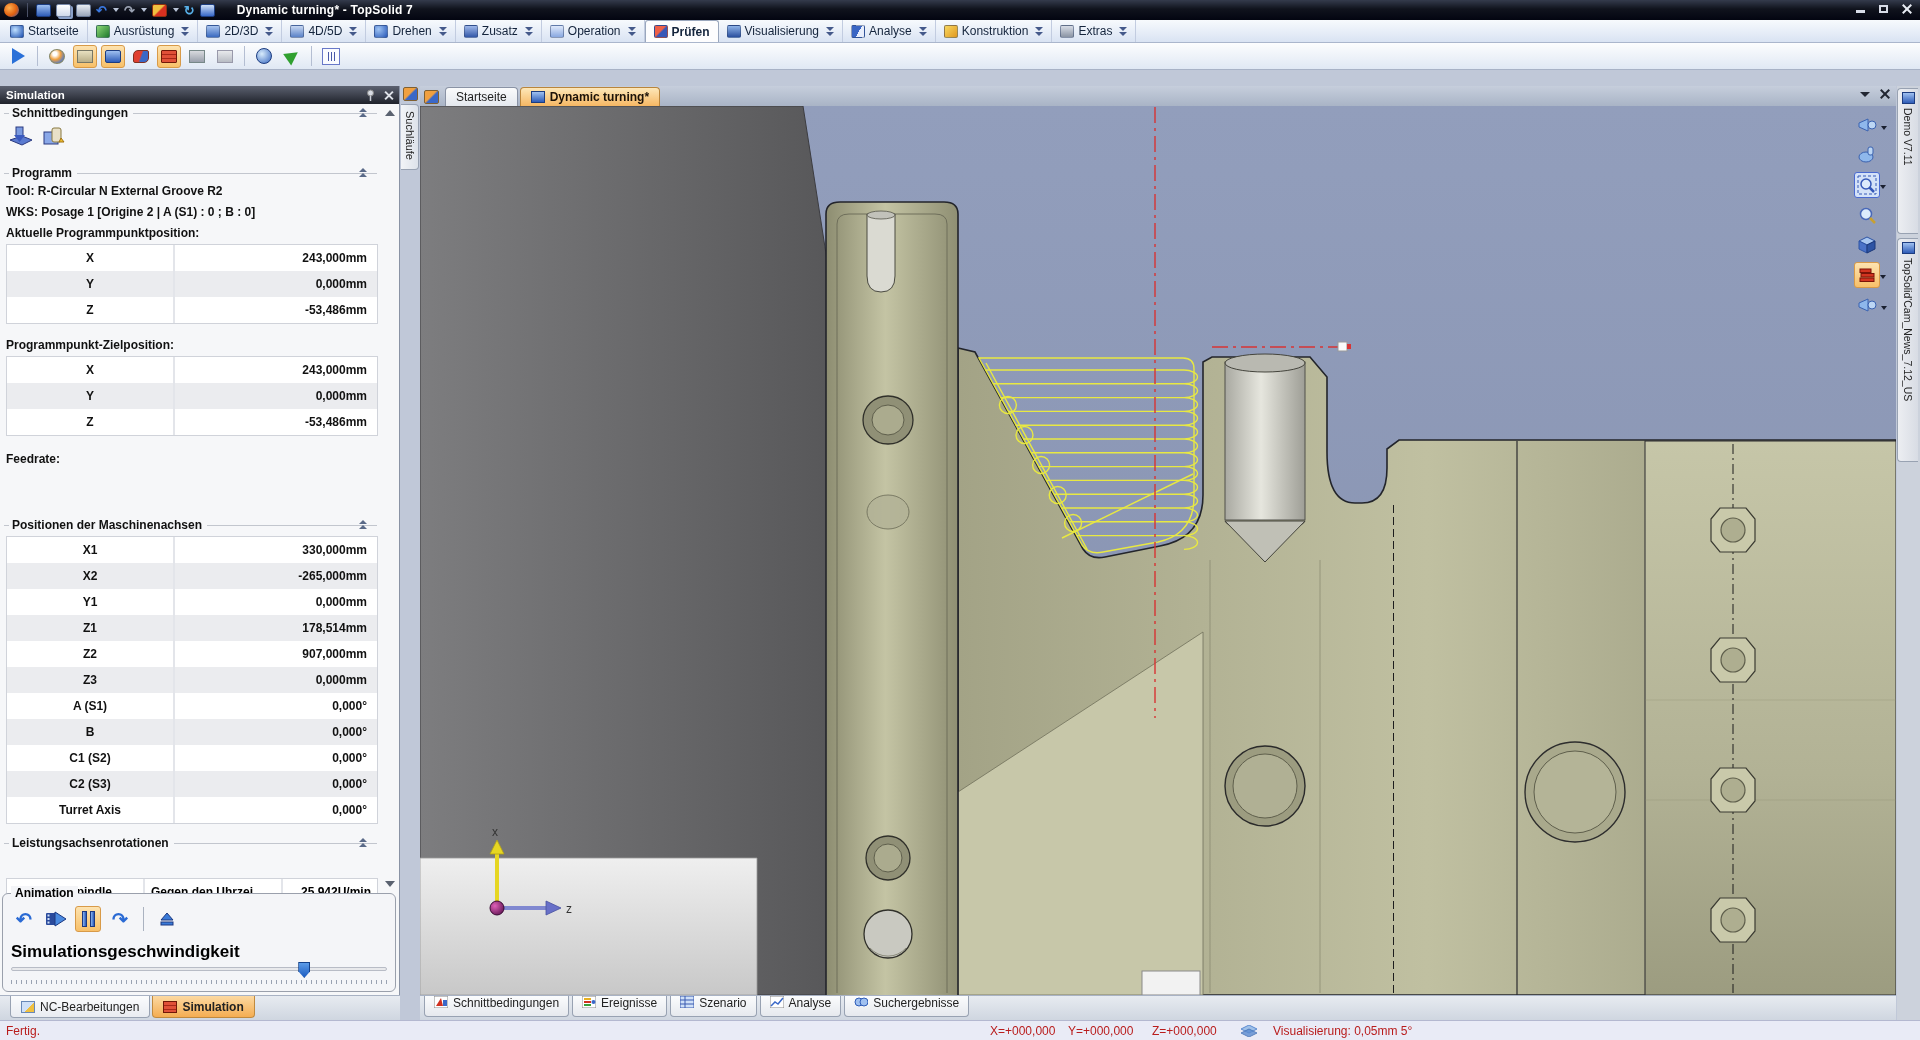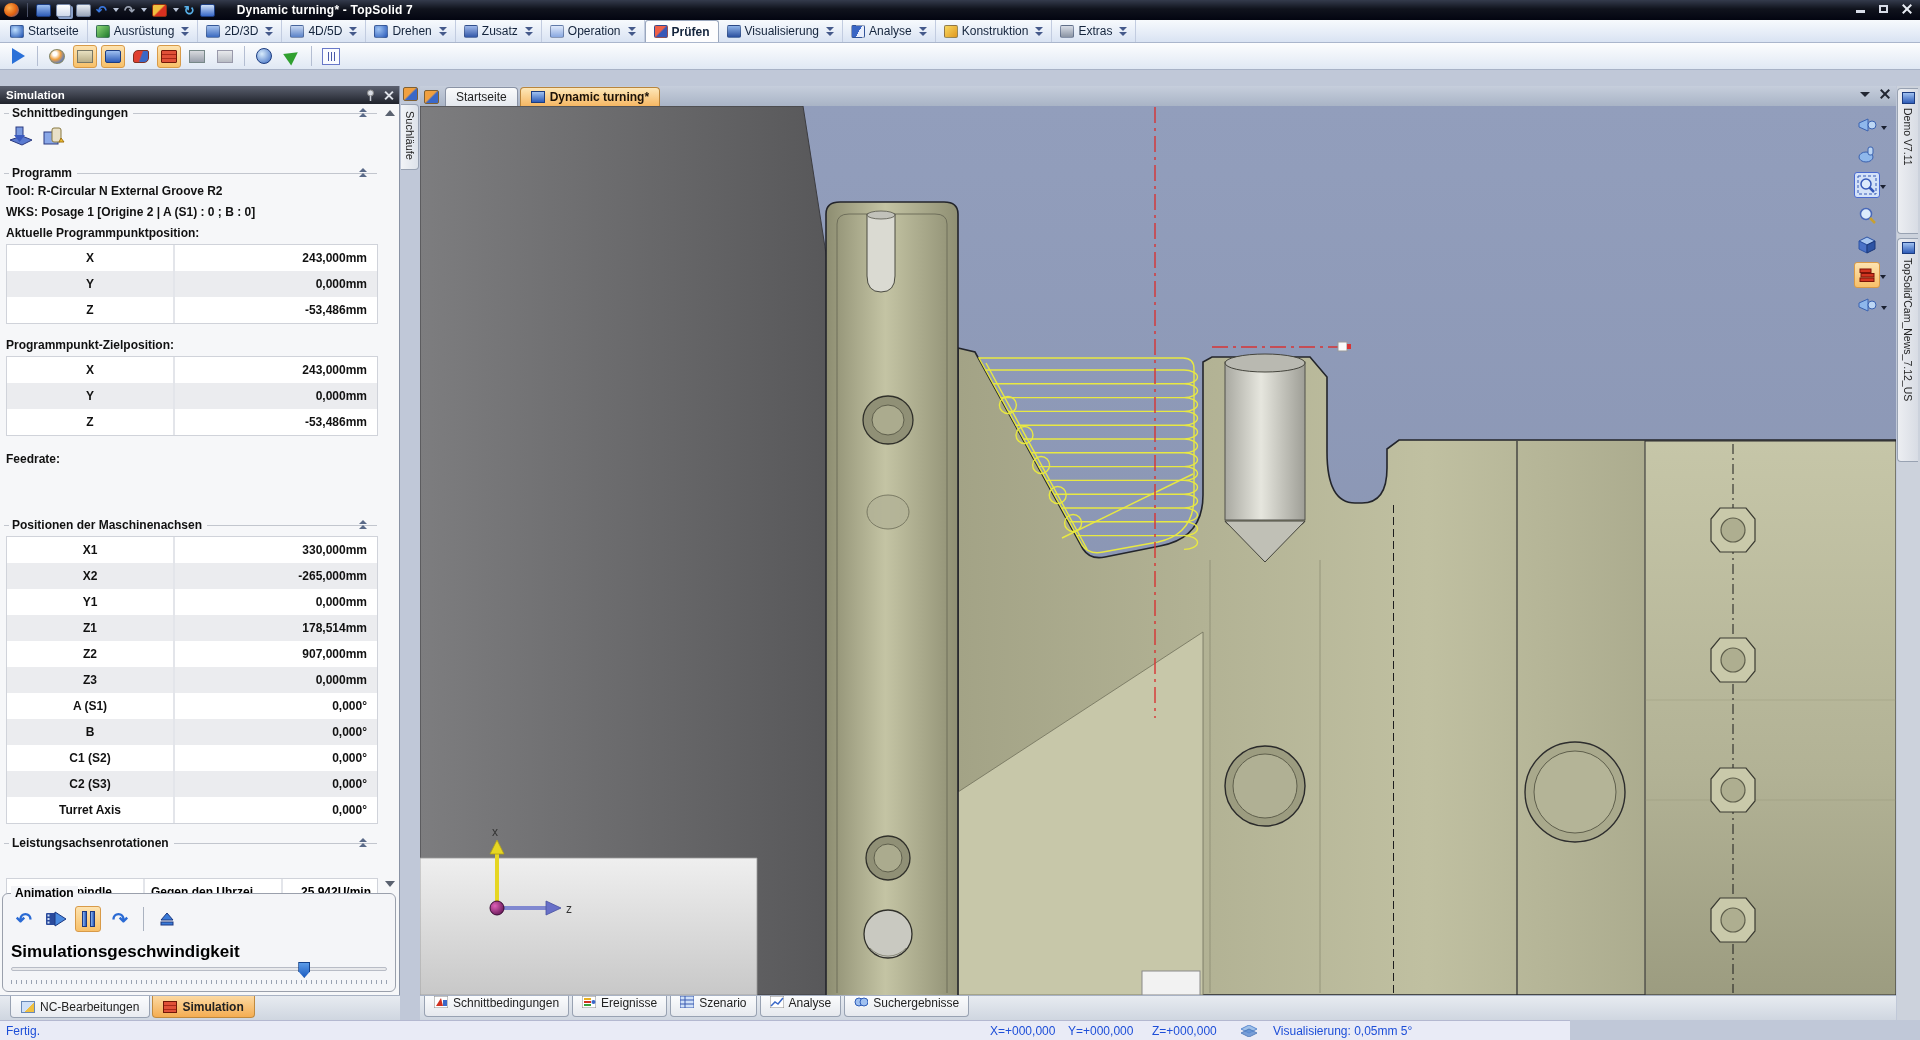--- a/index.html
+++ b/index.html
@@ -130,21 +130,21 @@
   .vt .car{position:absolute;right:-7px;bottom:8px;width:0;height:0;border-left:3px solid transparent;border-right:3px solid transparent;border-top:4px solid #1a2030;}
   
   .vbtabs{position:absolute;left:0;top:909px;width:100%;height:25px;background:linear-gradient(#e7ebf1,#cfd6e0);border-top:1px solid #a8b2c4;display:flex;align-items:flex-start;padding-left:4px;gap:3px;}
   .vbtab{display:flex;align-items:flex-start;gap:5px;height:21px;padding:0 9px;font-size:12px;background:linear-gradient(#fbfcfd,#e6e9ee);border:1px solid #98a2b2;border-top:none;border-radius:0 0 4px 4px;color:#222;}
   
   .rightstrip{position:absolute;left:1897px;top:16px;width:23px;height:934px;background:#ccd2dc;}
   .rtabv{position:absolute;left:0;width:21px;background:linear-gradient(90deg,#eceef2,#d8dce4);border:1px solid #98a2b2;border-right:none;border-radius:4px 0 0 4px;display:flex;flex-direction:column;align-items:center;padding-top:3px;gap:4px;}
   .rtabv .mini{width:13px;height:12px;background:linear-gradient(#9fc0f0,#2e5cb8);border:1px solid #1c3c80;}
   .rtabv span{writing-mode:vertical-rl;font-size:10.5px;color:#222;white-space:nowrap;}
   
-  .statusbar{position:absolute;left:0;top:1020px;width:1570px;height:20px;background:#e9ebf6;border-top:1px solid #b4b8d0;font-size:12px;color:#1d4ed8;}
+  .statusbar{position:absolute;left:0;top:1020px;width:1920px;height:20px;background:#e9ebf6;border-top:1px solid #b4b8d0;font-size:12px;color:#b91c1c;}
   .statusbar .sb{position:absolute;top:3px;}
 </style>
 </head>
 <body>
 
 <div class="titlebar">
   <div class="qa">
     <span class="i-logo"></span>
     <span class="sep"></span>
     <span class="qicon i-save"></span>

